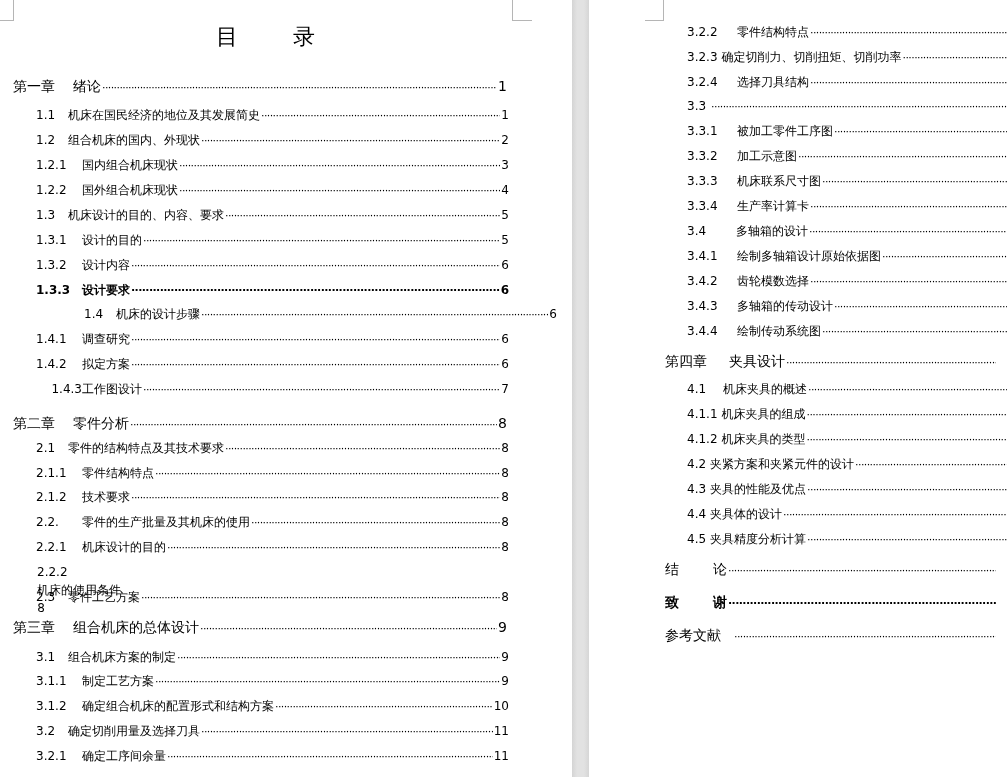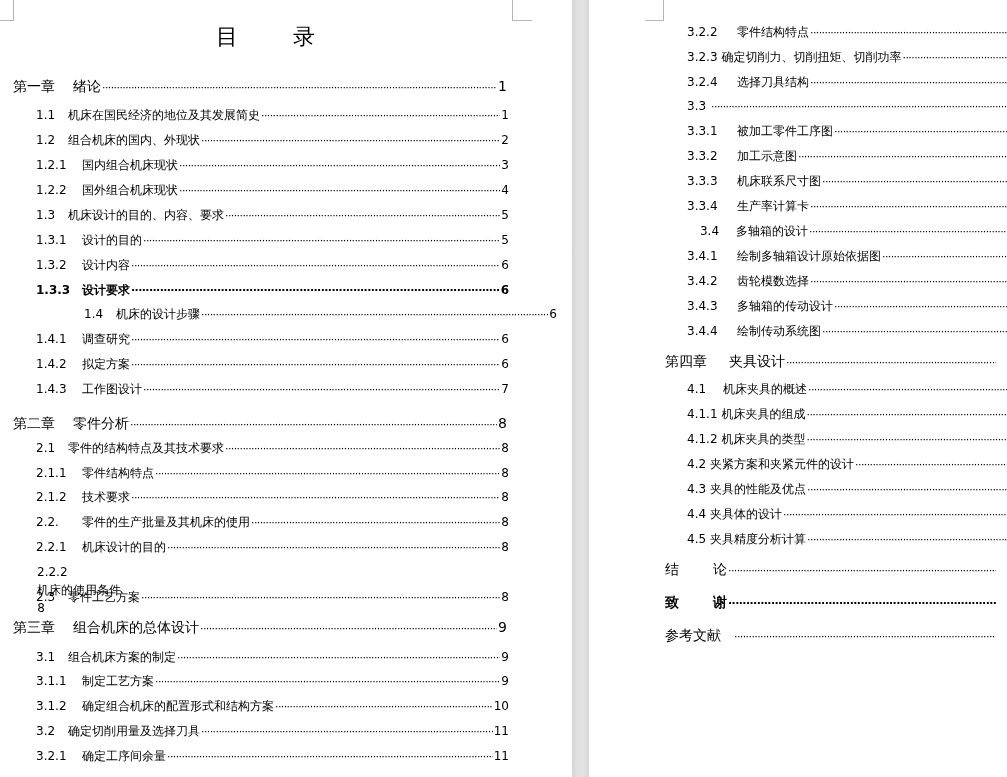--- a/index.html
+++ b/index.html
@@ -99,21 +99,21 @@
         <span class="leader"></span>
         <span class="pg">6</span>
       </div>
       <div class="toc-line" style="left: 36px; top: 355px; width: 473px;">
         <span class="num" style="min-width: 46px;">1.4.2</span>
         <span class="label">拟定方案</span>
         <span class="leader"></span>
         <span class="pg">6</span>
       </div>
       <div class="toc-line" style="left: 36px; top: 380px; width: 473px;">
-        <span class="num" style="min-width: 46px;">1.4.3</span>
+        <span class="num" style="min-width: 46px; text-align: right;">1.4.3</span>
         <span class="label">工作图设计</span>
         <span class="leader"></span>
         <span class="pg">7</span>
       </div>
       <div class="toc-line chapter" style="left: 13px; top: 414px; width: 494px;">
         <span class="num" style="min-width: 60px;">第二章</span>
         <span class="label">零件分析</span>
         <span class="leader"></span>
         <span class="pg">8</span>
       </div>
@@ -244,21 +244,21 @@
         <span class="leader"></span>
         <span class="pg"></span>
       </div>
       <div class="toc-line" style="left: 98px; top: 197px; width: 340px;">
         <span class="num" style="min-width: 46px; margin-right: 4px;">3.3.4</span>
         <span class="label">生产率计算卡</span>
         <span class="leader"></span>
         <span class="pg"></span>
       </div>
       <div class="toc-line" style="left: 98px; top: 222px; width: 340px;">
-        <span class="num" style="min-width: 45px; margin-right: 4px; text-align: center;">3.4</span>
+        <span class="num" style="min-width: 45px; margin-right: 4px;">3.4</span>
         <span class="label">多轴箱的设计</span>
         <span class="leader"></span>
         <span class="pg"></span>
       </div>
       <div class="toc-line" style="left: 98px; top: 247px; width: 340px;">
         <span class="num" style="min-width: 46px; margin-right: 4px;">3.4.1</span>
         <span class="label">绘制多轴箱设计原始依据图</span>
         <span class="leader"></span>
         <span class="pg"></span>
       </div>

